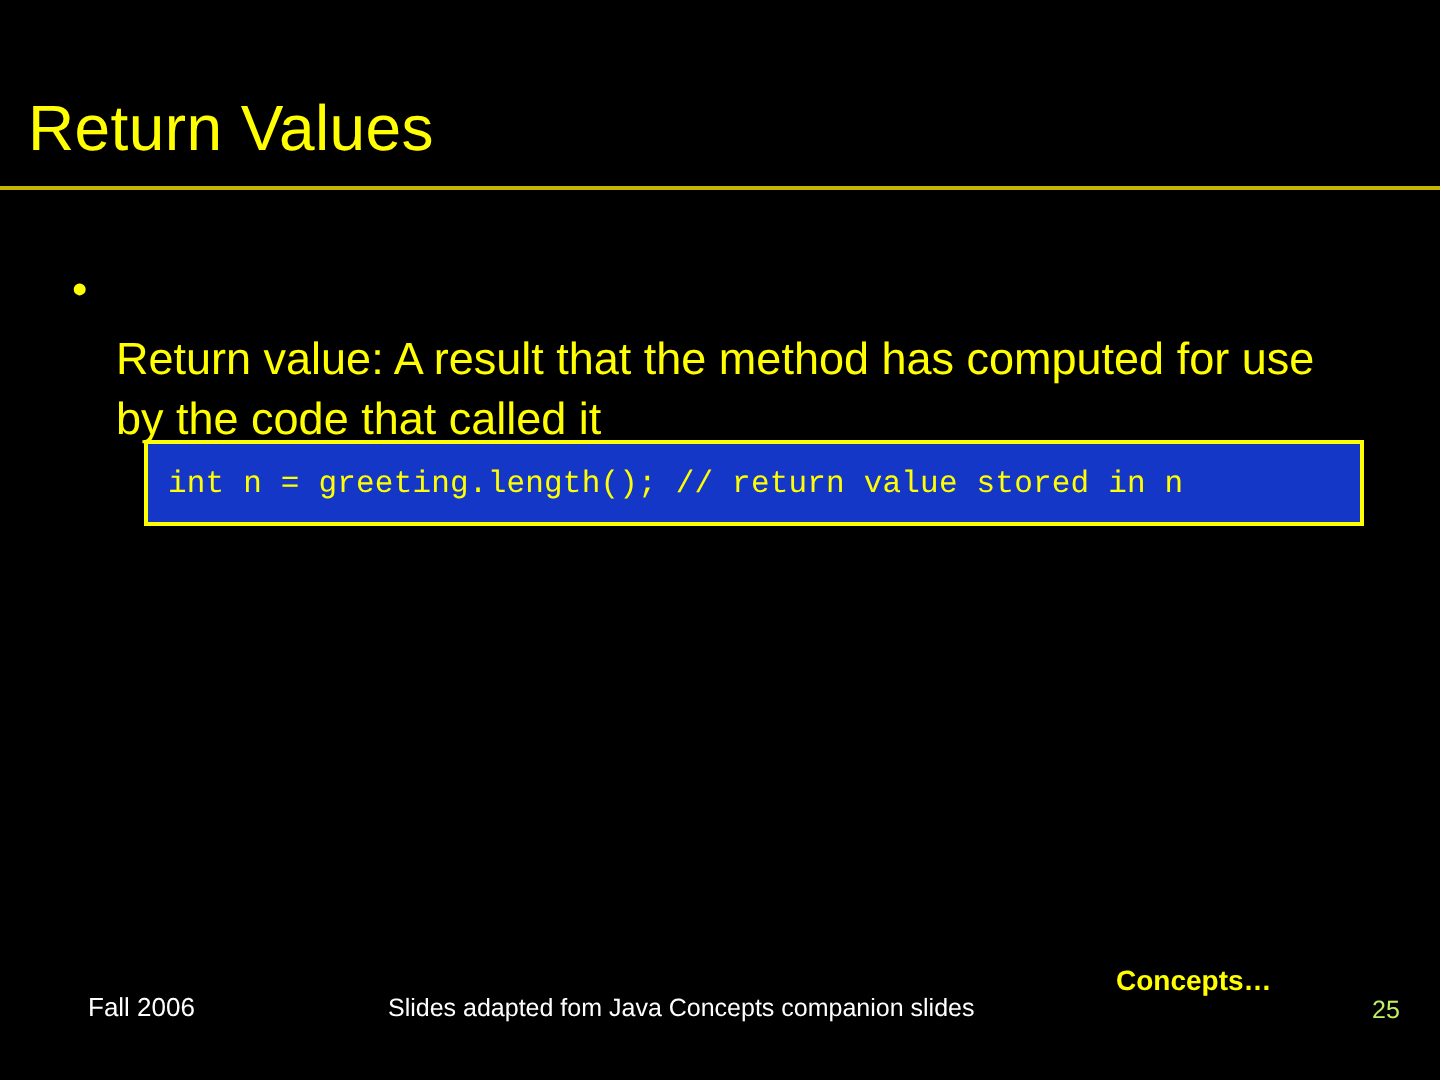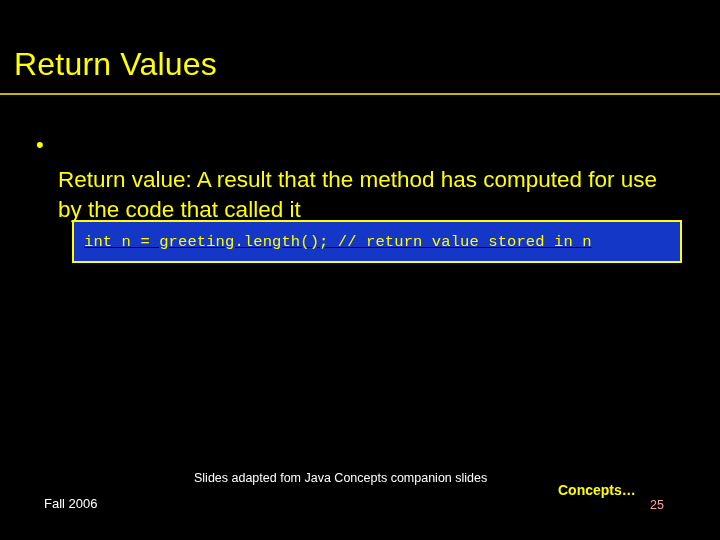--- a/index.html
+++ b/index.html
@@ -71,21 +71,20 @@
     position: absolute;
     left: 72px;
     top: 220px;
     width: 610px;
     height: 43px;
     background: #1437c8;
     border: 2px solid #ffff00;
     box-sizing: border-box;
     display: flex;
     align-items: center;
-    text-decoration: underline;
   }
   .code-text {
     font-family: "Liberation Mono", "DejaVu Sans Mono", monospace;
     font-size: 15.5px;
     color: #ffff00;
     padding-left: 10px;
     white-space: pre;
     letter-spacing: 0.1px;
   }
   
@@ -93,39 +92,39 @@
     position: absolute;
     left: 44px;
     top: 496px;
     font-size: 13px;
     color: #ffffff;
     text-align: center;
   }
   .footer-center {
     position: absolute;
     left: 194px;
-    top: 471px;
+    top: 497px;
     font-size: 12.5px;
     color: #ffffff;
   }
   .continued {
     position: absolute;
     left: 558px;
     top: 482px;
     font-size: 14px;
     font-weight: bold;
     color: #ffff00;
     font-style: normal;
   }
   .page-num {
     position: absolute;
-    left: 650px;
+    left: 686px;
     top: 498px;
     font-size: 12.5px;
-    color: #fca5a5;
+    color: #bef264;
     text-align: center;
   }
 </style>
 </head>
 <body>
 
 <div class="slide">
 
   <div class="title">Return Values</div>
   <div class="title-rule"></div>

